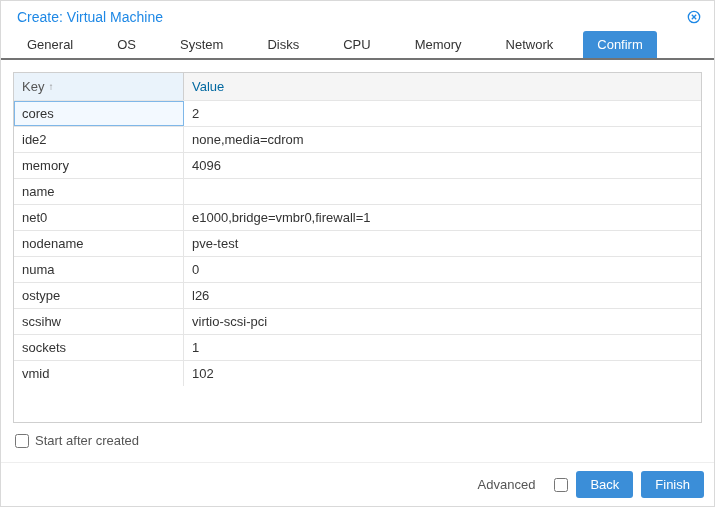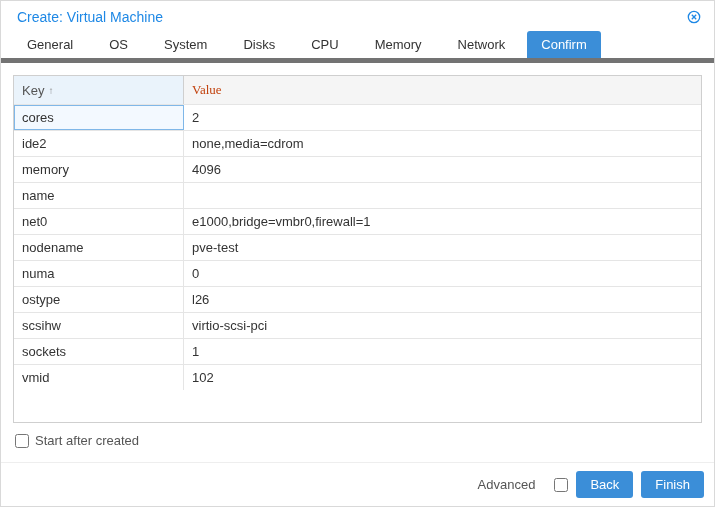--- a/index.html
+++ b/index.html
@@ -1,32 +1,32 @@
 <!DOCTYPE html>
 <html><head>
 <meta charset="utf-8">
 <style>
   * { box-sizing: border-box; margin: 0; padding: 0; }
   html, body { width: 715px; height: 507px; font-family: Arial, Helvetica, sans-serif; font-size: 13px; color: #333; background: #fff; }
   .window { width: 715px; height: 507px; background: #fff; border: 1px solid #d9d9d9; display: flex; flex-direction: column; }
   .titlebar { display: flex; align-items: center; justify-content: space-between; padding: 8px 12px 6px 16px; }
   .titlebar .title { color: #1e88e5; font-size: 14px; }
   .titlebar .close { width: 16px; height: 16px; color: #1e88e5; cursor: pointer; display: flex; align-items: center; justify-content: center; }
-  .tabs { display: flex; gap: 8px; padding: 0 12px; border-bottom: 5px solid #737373; }
+  .tabs { display: flex; gap: 16px; padding: 0 12px; border-bottom: 2px solid #737373; }
   .tab { padding: 6px 14px; cursor: pointer; color: #333; border-radius: 3px 3px 0 0; }
   .tab.active { background: #3b8ed8; color: #fff; }
   .content { flex: 1; padding: 12px; display: flex; flex-direction: column; }
   .grid { border: 1px solid #cfcfcf; flex: 1; display: flex; flex-direction: column; }
   .grid-header { display: flex; background: #f5f5f5; }
   .grid-header .col { padding: 6px 8px; display: flex; align-items: center; gap: 4px; border-right: 1px solid #cfcfcf; }
   .grid-header .col:last-child { border-right: none; }
   .col-key { width: 170px; flex: 0 0 170px; background: #eaf3fb; border-right: 1px solid #cfcfcf; }
   .col-value { flex: 1; }
   .grid-header .col-key { color: #555; }
-  .grid-header .col-value { color: #c2410c; background: #f5f5f5; font-family: Liberation Serif, serif; }
+  .grid-header .col-value { color: #0369a1; background: #f5f5f5; }
   .sort-arrow { font-size: 10px; color: #888; }
   .grid-body { flex: 1; overflow: auto; }
   .row { display: flex; border-top: 1px solid #e5e5e5; }
   .row .cell { padding: 5px 8px; }
   .row .cell.key { width: 170px; flex: 0 0 170px; border-right: 1px solid #e5e5e5; }
   .row .cell.value { flex: 1; }
   .row.selected .cell.key { outline: 1px solid #7fb7e8; outline-offset: -1px; background: #f3f9ff; }
   .below-grid { padding: 10px 2px 2px 2px; display: flex; align-items: flex-end; gap: 6px; color: #555; }
   .footer { display: flex; align-items: center; justify-content: flex-end; gap: 8px; padding: 8px 10px; border-top: 1px solid #eee; }
   .footer .adv-label { color: #555; margin-right: 11px; }

